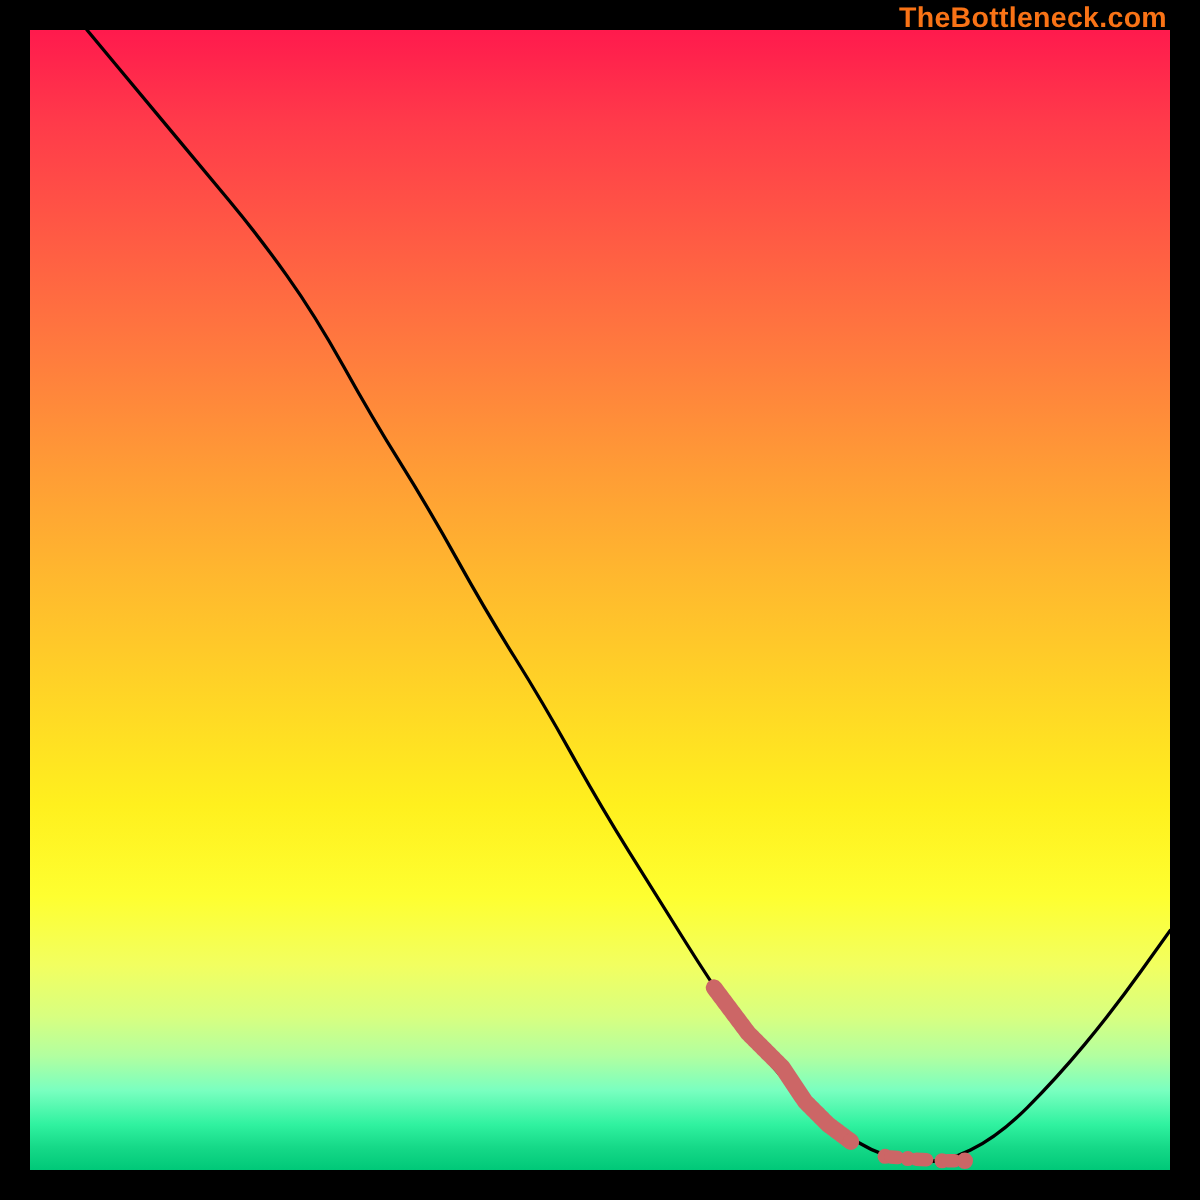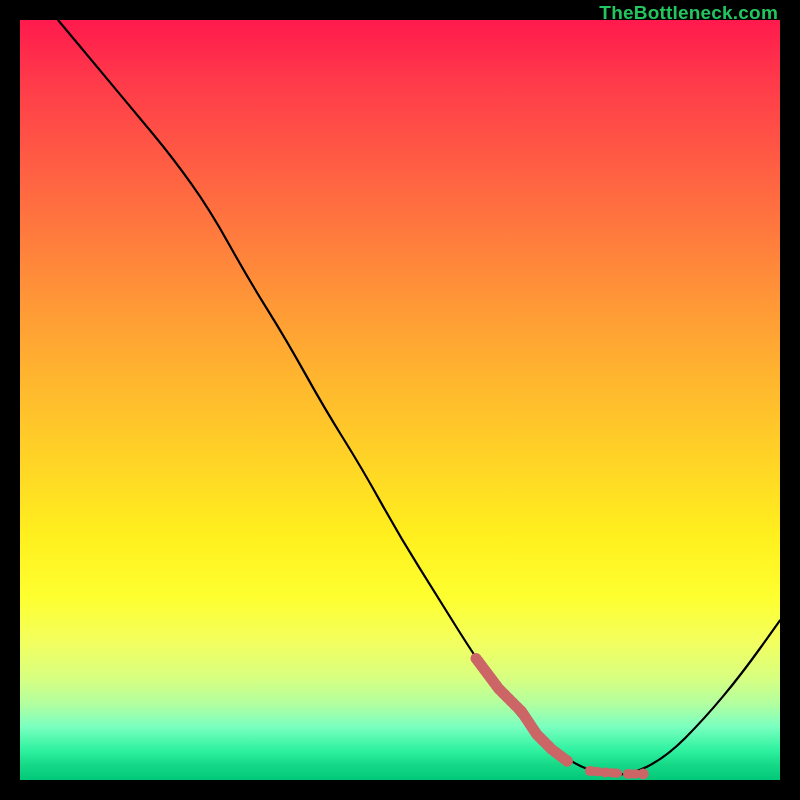--- a/index.html
+++ b/index.html
@@ -35,21 +35,21 @@
       #7affc0 93%,
       #30f2a0 96%,
       #16d988 98%,
       #00c878 100%
     );
   }
   .watermark {
     position: absolute;
     top: 2px; right: 22px;
     font: 600 19px Arial, Helvetica, sans-serif;
-    color: #22c55e;
+    color: #f97316;
     letter-spacing: 0.2px;
   }
   svg.curve {
     position: absolute;
     inset: 0;
   }
 </style>
 </head>
 <body>
 

